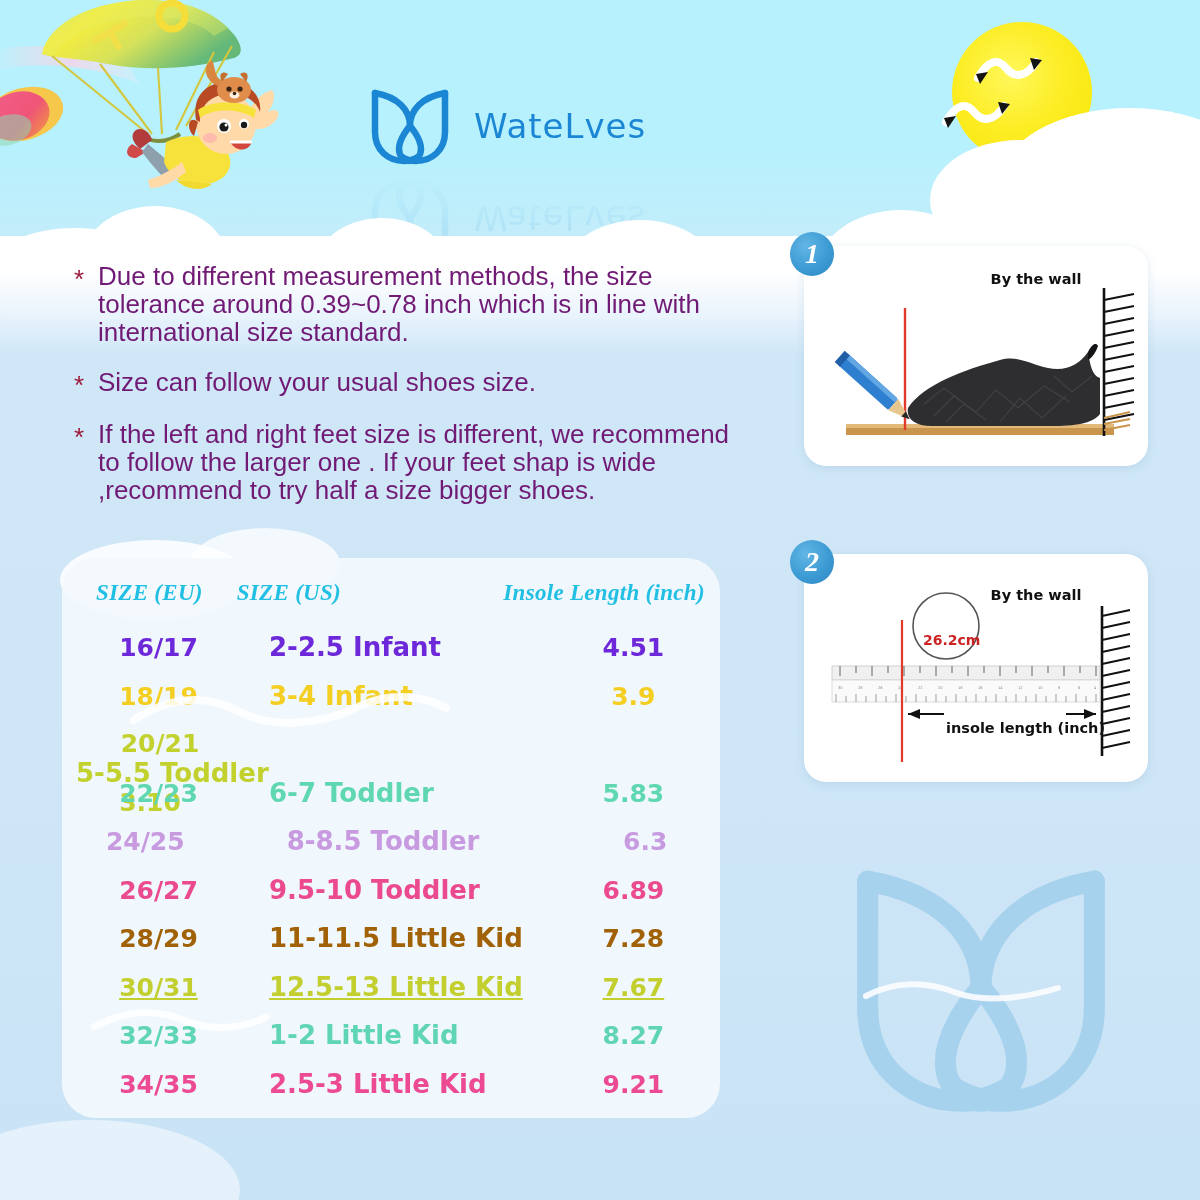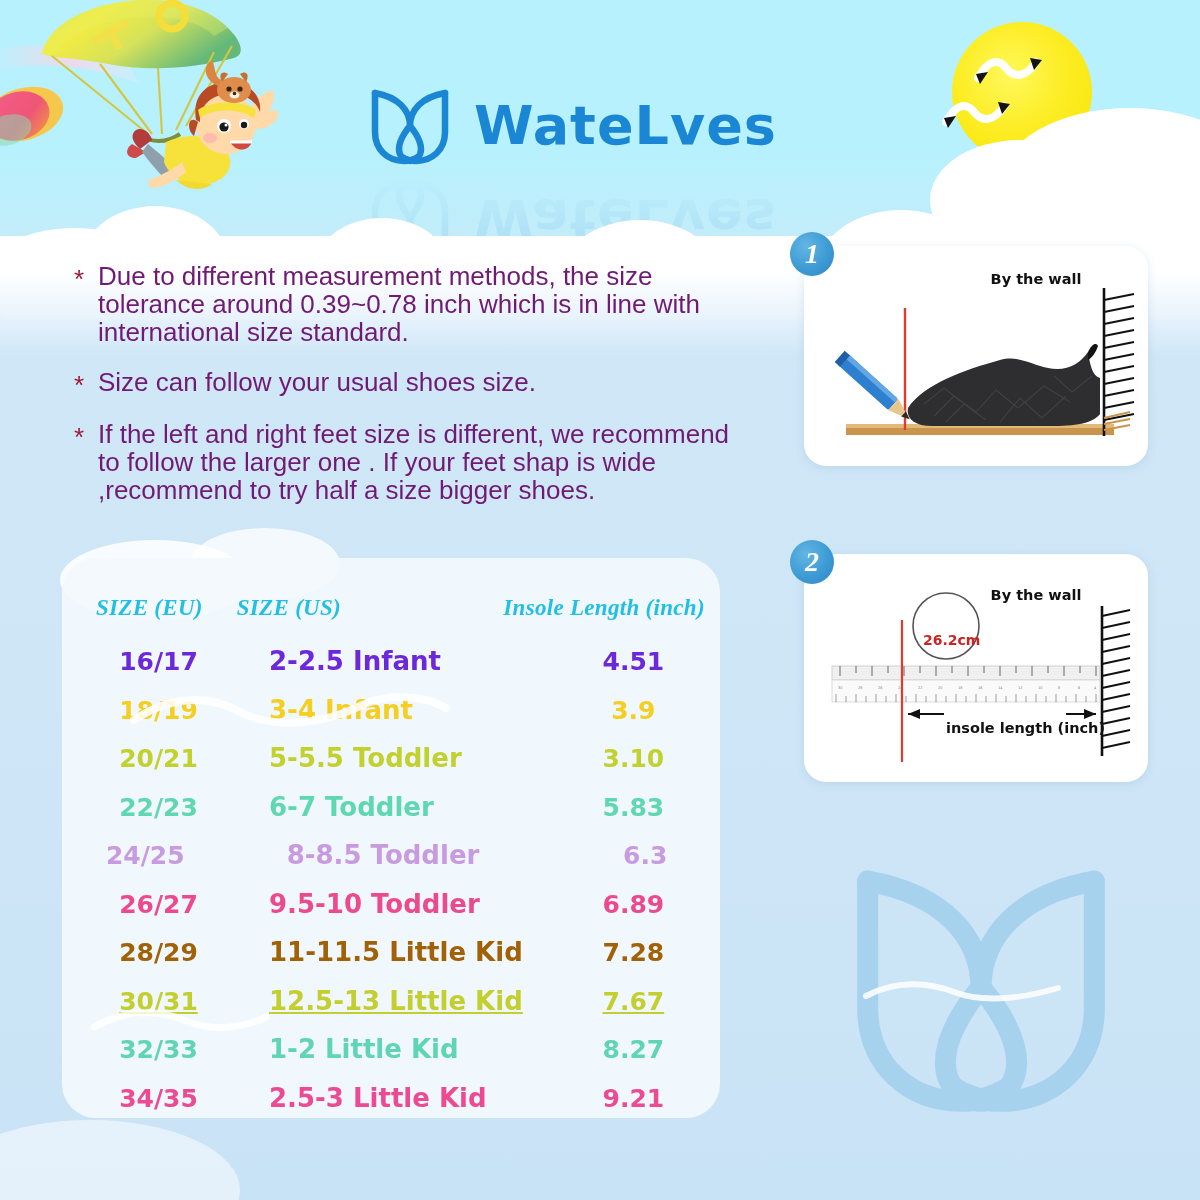--- a/index.html
+++ b/index.html
@@ -44,21 +44,21 @@
   .bird svg{display:block;}
 
   
   .parachute-wrap{position:absolute;left:-10px;top:-6px;width:340px;height:230px;}
 
   
   .logo-wrap{position:absolute;left:368px;top:84px;display:flex;align-items:center;gap:22px;}
   .logo-mark svg{display:block;}
   .logo-text{
     font-family:"DejaVu Sans",sans-serif;
-    font-size:54px;font-weight:700;letter-spacing:1px;color:#1b87d4;
+    font-size:34px;font-weight:400;letter-spacing:1px;color:#1b87d4;
     line-height:1;
   }
   .logo-reflect{
     position:absolute;left:368px;top:176px;display:flex;align-items:center;gap:22px;
     transform:scaleY(-1);
     opacity:.30;
     -webkit-mask-image:linear-gradient(to top,rgba(0,0,0,0) 5%,rgba(0,0,0,.85) 95%);
     mask-image:linear-gradient(to top,rgba(0,0,0,0) 5%,rgba(0,0,0,.85) 95%);
     pointer-events:none;
   }
@@ -76,21 +76,21 @@
   }
 
   
   .table-card{
     position:absolute;left:62px;top:558px;width:658px;height:560px;
     background:rgba(243,249,253,.92);
     border-radius:34px;
   }
   .tbl{position:absolute;left:62px;top:558px;width:658px;}
   .trow{display:flex;align-items:baseline;height:48.5px;}
-  .c1{width:196px;text-align:center;margin-top:15px;}
+  .c1{width:196px;text-align:center;}
   .c2{width:282px;text-align:left;padding-left:14px;}
   .c3{width:176px;text-align:center;}
   .thead{height:52px;padding-top:22px;}
   .thead div{
     color:#21bfe3;font-size:23px;font-weight:bold;font-style:italic;
     font-family:"Liberation Serif",serif;letter-spacing:.3px;
   }
   .thead .c1{text-align:center;}
   .thead .c2{text-align:left;padding-left:0;}
   .thead .c3{text-align:center;width:260px;}
@@ -313,21 +313,21 @@
         <div class="trow data" style="color: #6d28d9; justify-content: center;">
           <div class="c1">16/17</div>
           <div class="c2">2-2.5 Infant</div>
           <div class="c3">4.51</div>
         </div>
         <div class="trow data" style="color: rgb(244, 207, 33);">
           <div class="c1">18/19</div>
           <div class="c2">3-4 Infant</div>
           <div class="c3">3.9</div>
         </div>
-        <div class="trow data" style="color: rgb(195, 209, 47);">
+        <div class="trow data" style="color: rgb(195, 209, 47); flex-direction: column;">
           <div class="c1">20/21</div>
           <div class="c2">5-5.5 Toddler</div>
           <div class="c3">3.10</div>
         </div>
         <div class="trow data" style="color: rgb(95, 215, 176);">
           <div class="c1">22/23</div>
           <div class="c2">6-7 Toddler</div>
           <div class="c3">5.83</div>
         </div>
         <div class="trow data" style="color: rgb(200, 154, 224); gap: 44px;">

